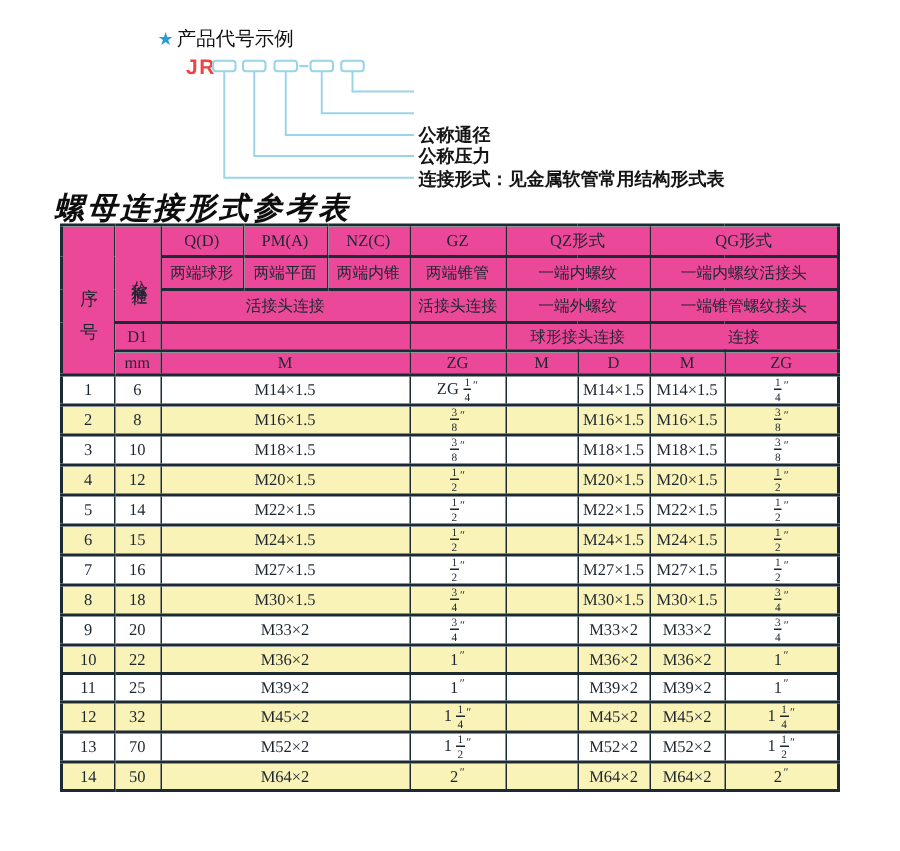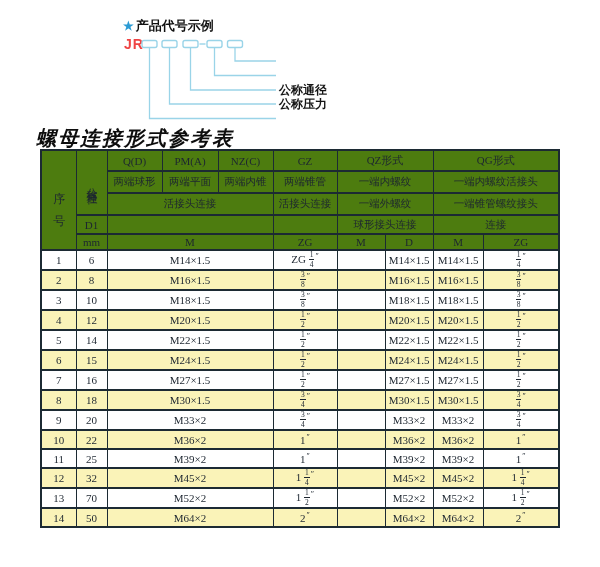--- a/index.html
+++ b/index.html
@@ -3,22 +3,22 @@
 <meta charset="utf-8">
 <style>
   html,body { margin:0; padding:0; background:#ffffff; }
   .page {
     position:relative; width:600px; height:567px; background:#ffffff;
     font-family:"Liberation Sans", sans-serif; overflow:hidden;
   }
 
   
   .diag-title {
-    position:absolute; left:123px; top:17px;
-    font-size:13px; font-weight:bold; color:#111;
+    position:absolute; left:105px; top:17px;
+    font-size:13px; font-weight:normal; color:#111;
   }
   .diag-title .star { color:#2b9bd4; margin-right:2px; font-size:12px; }
   .jr-prefix {
     position:absolute; left:124px; top:36px;
     font-size:14px; font-weight:bold; color:#ef4444; letter-spacing:1px;
   }
   .diag-svg { position:absolute; left:0; top:0; pointer-events:none; }
   .diag-label {
     position:absolute; left:279px; height:14px; line-height:14px;
     font-size:12px; font-weight:bold; color:#151515; white-space:nowrap;
@@ -37,21 +37,21 @@
     border-collapse:collapse; table-layout:fixed; width:518px;
     font-family:"Liberation Serif", serif; color:#1d2630;
     border:2px solid #1c2a33;
   }
   table.ref th, table.ref td {
     border-left:1px solid #1c2a33; border-right:1px solid #1c2a33;
     border-top:2px solid #1c2a33; border-bottom:2px solid #1c2a33;
     padding:0; text-align:center; vertical-align:middle;
     font-weight:normal; overflow:hidden;
   }
-  table.ref thead th { background:#4d7c0f; font-size:11px; }
+  table.ref thead th { background:#ec4899; font-size:11px; }
   table.ref thead th.small { font-size:10.5px; }
   tr.hr1 { height:21px; } tr.hr2 { height:22px; } tr.hr3 { height:22px; }
   tr.hr4 { height:19px; } tr.hr5 { height:16px; }
   table.ref tbody tr { height:19px; }
   table.ref tbody td { font-size:11px; background:#ffffff; }
   table.ref tbody tr.row-alt td { background:#faf3b8; }
 
   .vert {
     writing-mode:vertical-lr; text-orientation:upright;
     margin:0 auto; letter-spacing:2px; font-size:11px;
@@ -89,20 +89,21 @@
       <polyline points="235,47.5 235,61 276,61"></polyline>
       <polyline points="214.5,47.5 214.5,75.5 276,75.5"></polyline>
       <polyline points="190.5,47.5 190.5,90 276,90"></polyline>
       <polyline points="169.5,47.5 169.5,104 276,104"></polyline>
       <polyline points="149.5,47.5 149.5,118.5 276,118.5"></polyline>
     </g>
   </svg>
 
   <div class="diag-label" style="top:83px;">公称通径</div>
   <div class="diag-label" style="top:97px;">公称压力</div>
+  <div class="diag-label" style="top:111.5px;">连接形式：见金属软管常用结构形式表</div>
 
   <div class="tbl-title">螺母连接形式参考表</div>
 
   <div class="tbl-wrap">
     <table class="ref">
       <colgroup>
         <col style="width:35px">
           <col style="width:31px">
         <col style="width:55px">
           <col style="width:56px">

